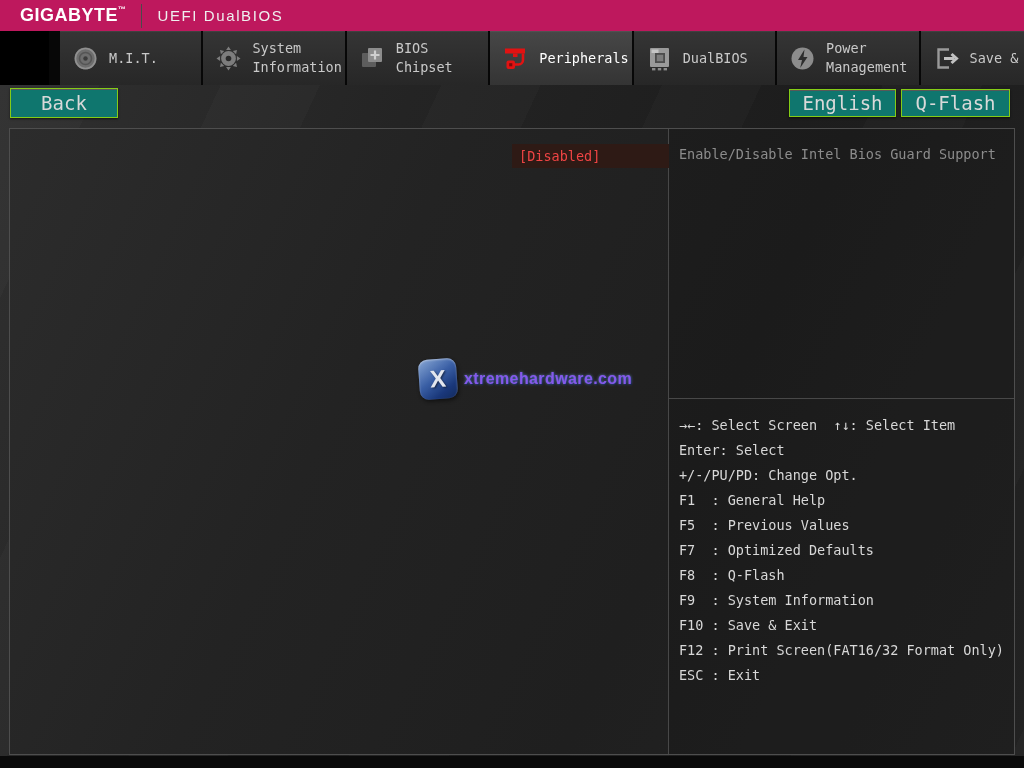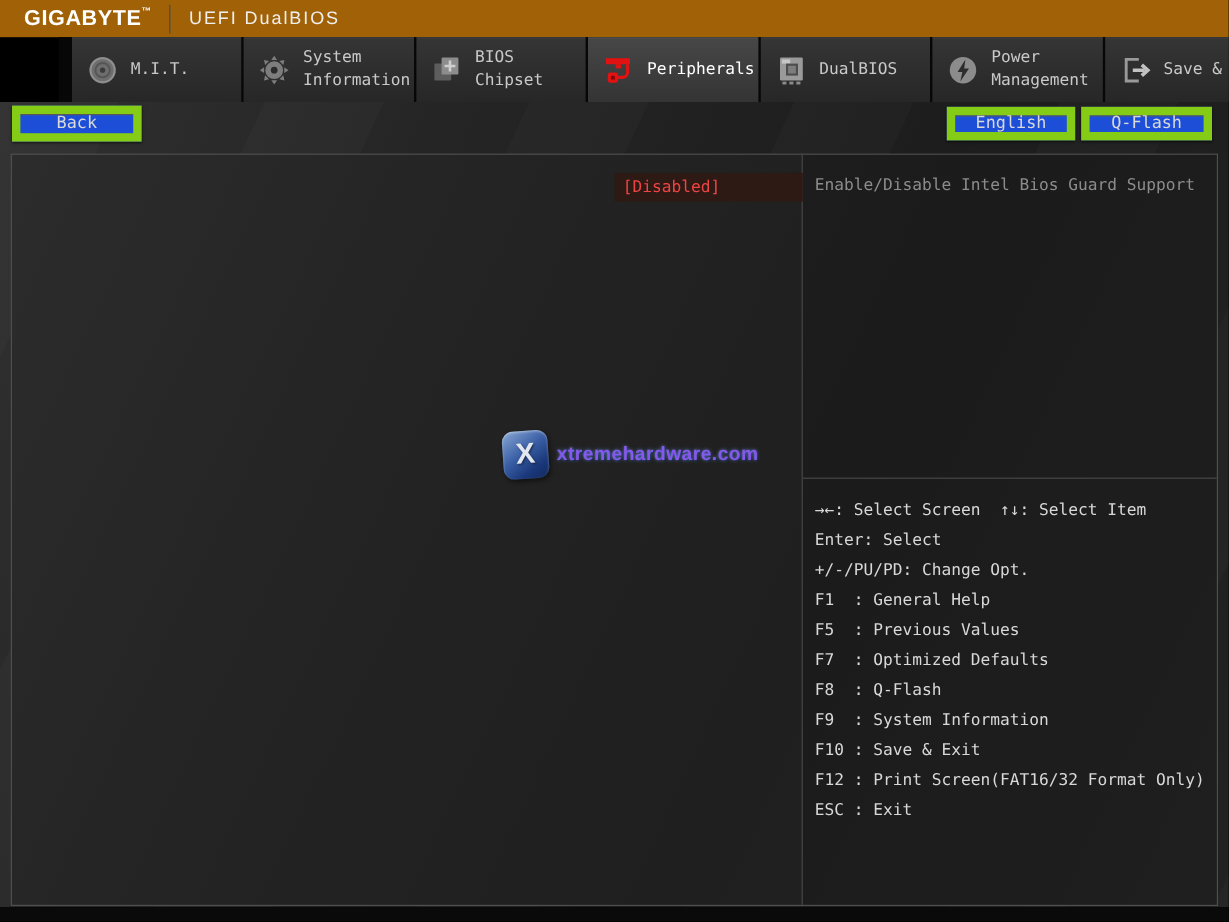--- a/index.html
+++ b/index.html
@@ -5,21 +5,21 @@
   * { margin:0; padding:0; box-sizing:border-box; }
   html,body { width:1024px; height:768px; }
   body {
     position:relative; overflow:hidden; background:#000;
     font-family:"DejaVu Sans Mono","Liberation Mono",monospace;
   }
 
   
   .topbar{
     position:absolute; left:0; top:0; width:1024px; height:31px;
-    background:#a16207; display:flex; align-items:center; z-index:5;
+    background:#be185d; display:flex; align-items:center; z-index:5;
   }
   .brand{
     margin-left:20px; font-family:"Liberation Sans",sans-serif;
     font-weight:bold; font-size:18px; color:#fff; letter-spacing:.5px;
   }
   .brand .tm{ font-size:8px; vertical-align:top; }
   .topbar-divider{ width:1px; height:24px; background:#4a4a4a; margin:0 16px 0 14px; }
   .topbar-title{
     font-family:"Liberation Sans",sans-serif; font-size:15px; color:#efefef;
     letter-spacing:1.6px;
@@ -49,22 +49,22 @@
     background:
       repeating-linear-gradient(115deg, rgba(255,255,255,.018) 0 90px, rgba(0,0,0,0) 90px 200px),
       linear-gradient(112deg,#303030 0%,#242424 32%,#1d1d1d 62%,#222 100%);
     z-index:0;
   }
   .bottom-strip{ position:absolute; left:0; top:756px; width:1024px; height:12px; background:#0a0a0a; z-index:1;}
 
   
   .btn{
     position:absolute; z-index:4; display:flex; align-items:center; justify-content:center;
-    background:#1d4ed8; color:#d9d9d9; font-size:14px; cursor:pointer;
-    border:7px solid #84cc16; box-shadow:inset 0 1px 0 #585858, 0 1px 2px rgba(0,0,0,.6);
+    background:#0f766e; color:#d9d9d9; font-size:19px; cursor:pointer;
+    border:1px solid #84cc16; box-shadow:inset 0 1px 0 #585858, 0 1px 2px rgba(0,0,0,.6);
   }
   .btn-back{ left:10px; top:88px; width:108px; height:30px; }
   .btn-english{ left:789px; top:89px; width:107px; height:28px; }
   .btn-qflash{ left:901px; top:89px; width:109px; height:28px;text-align:center; }
 
   
   .main-panel{
     position:absolute; left:9px; top:128px; width:1006px; height:627px;
     border:1px solid #4e4e4e; display:flex; z-index:2;
     background:linear-gradient(115deg,#2c2c2c 0%,#232323 35%,#1f1f1f 65%,#242424 100%);

